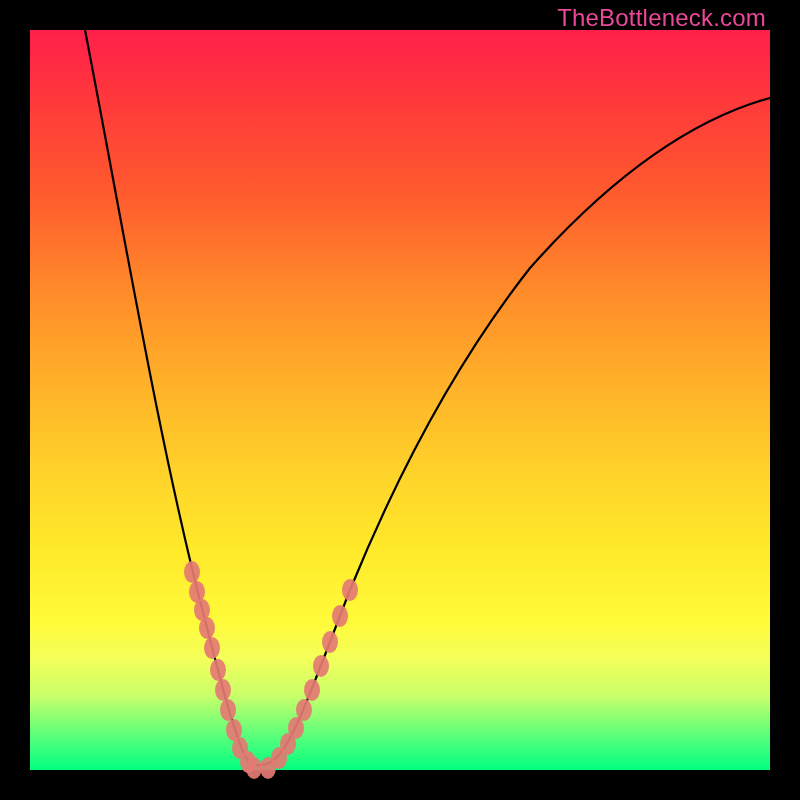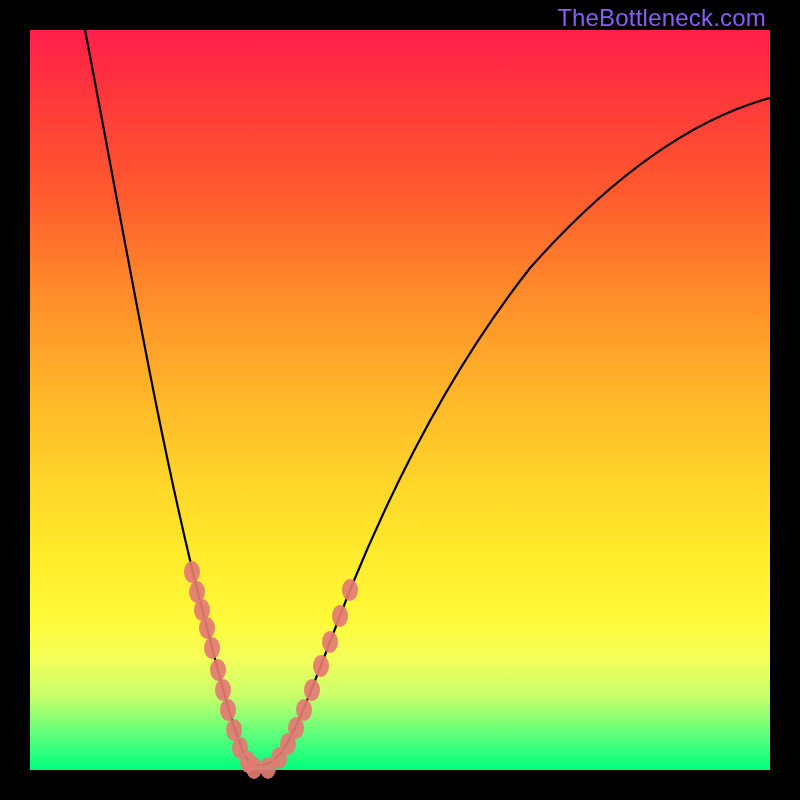--- a/index.html
+++ b/index.html
@@ -36,21 +36,21 @@
       #f3ff5a 85%,
       #c8ff6a 90%,
       #62ff7a 95%,
       #00ff7f 100%
     );
   }
   .watermark {
     position: absolute;
     top: 4px;
     right: 34px;
-    color: #8b5cf6;
+    color: #ec4899;
     font-size: 24px;
     letter-spacing: 0.2px;
     font-weight: 500;
   }
   svg.curve {
     position: absolute;
     left: 0;
     top: 0;
     width: 740px;
     height: 740px;

